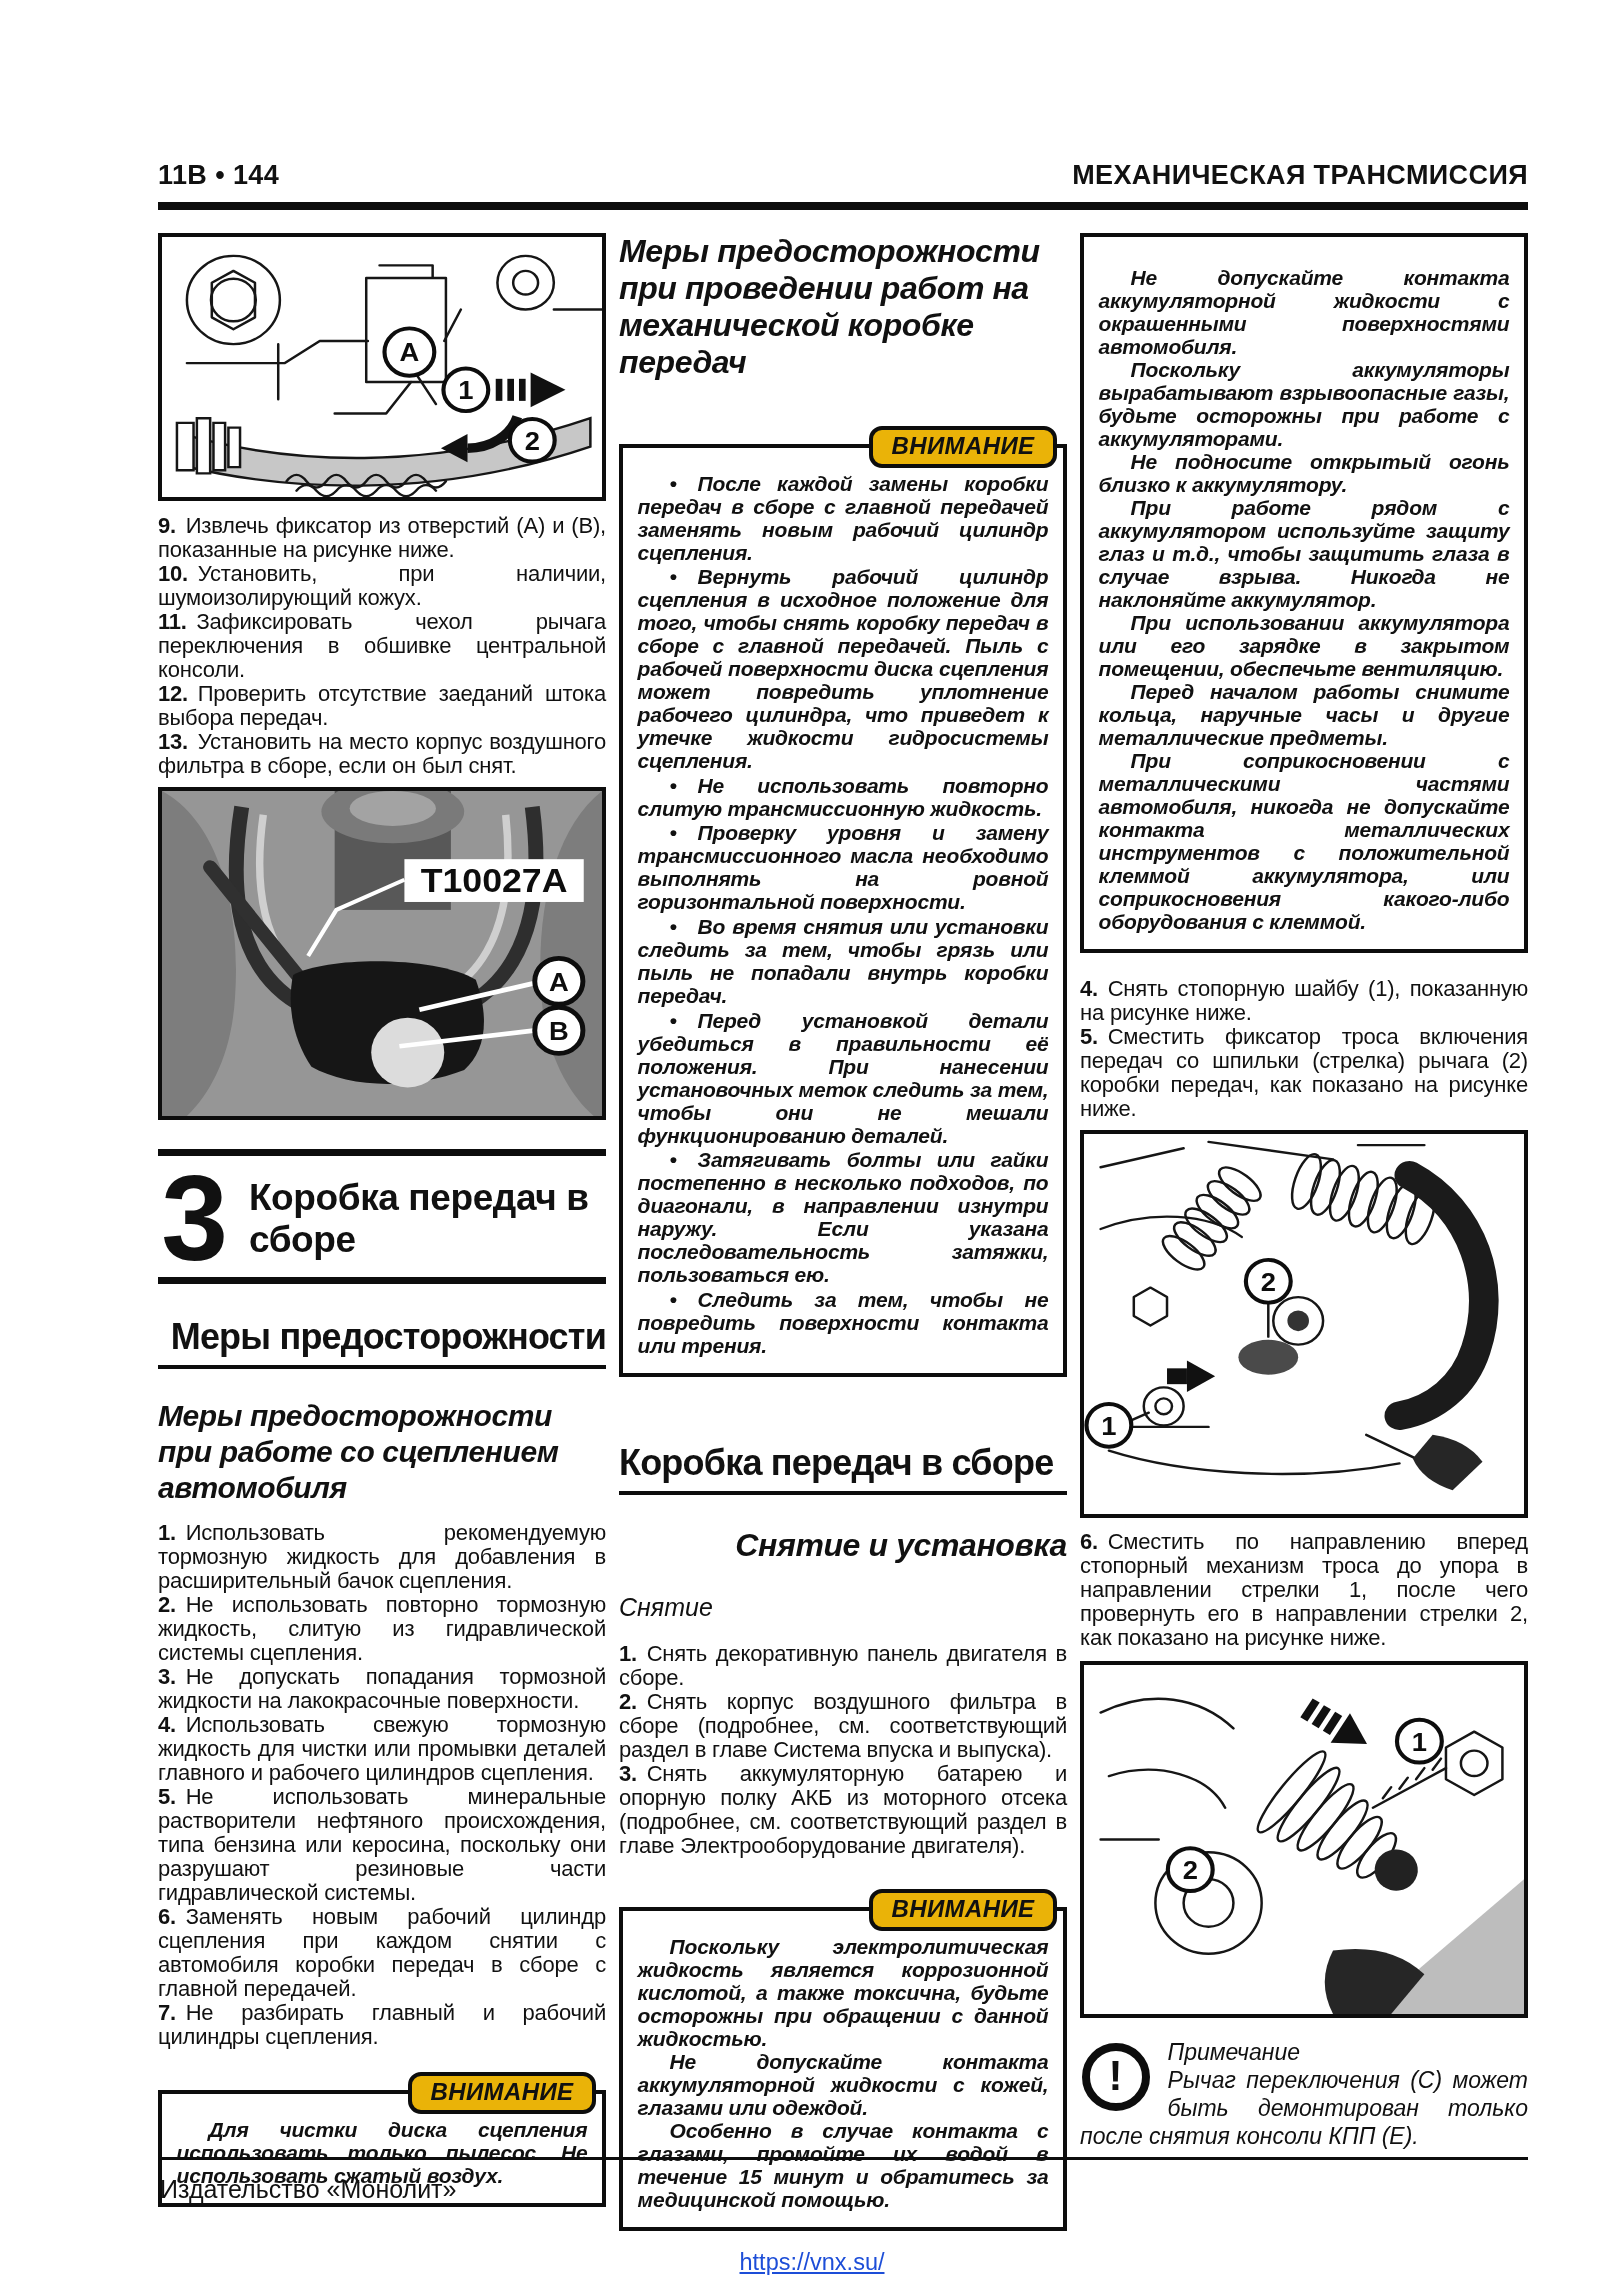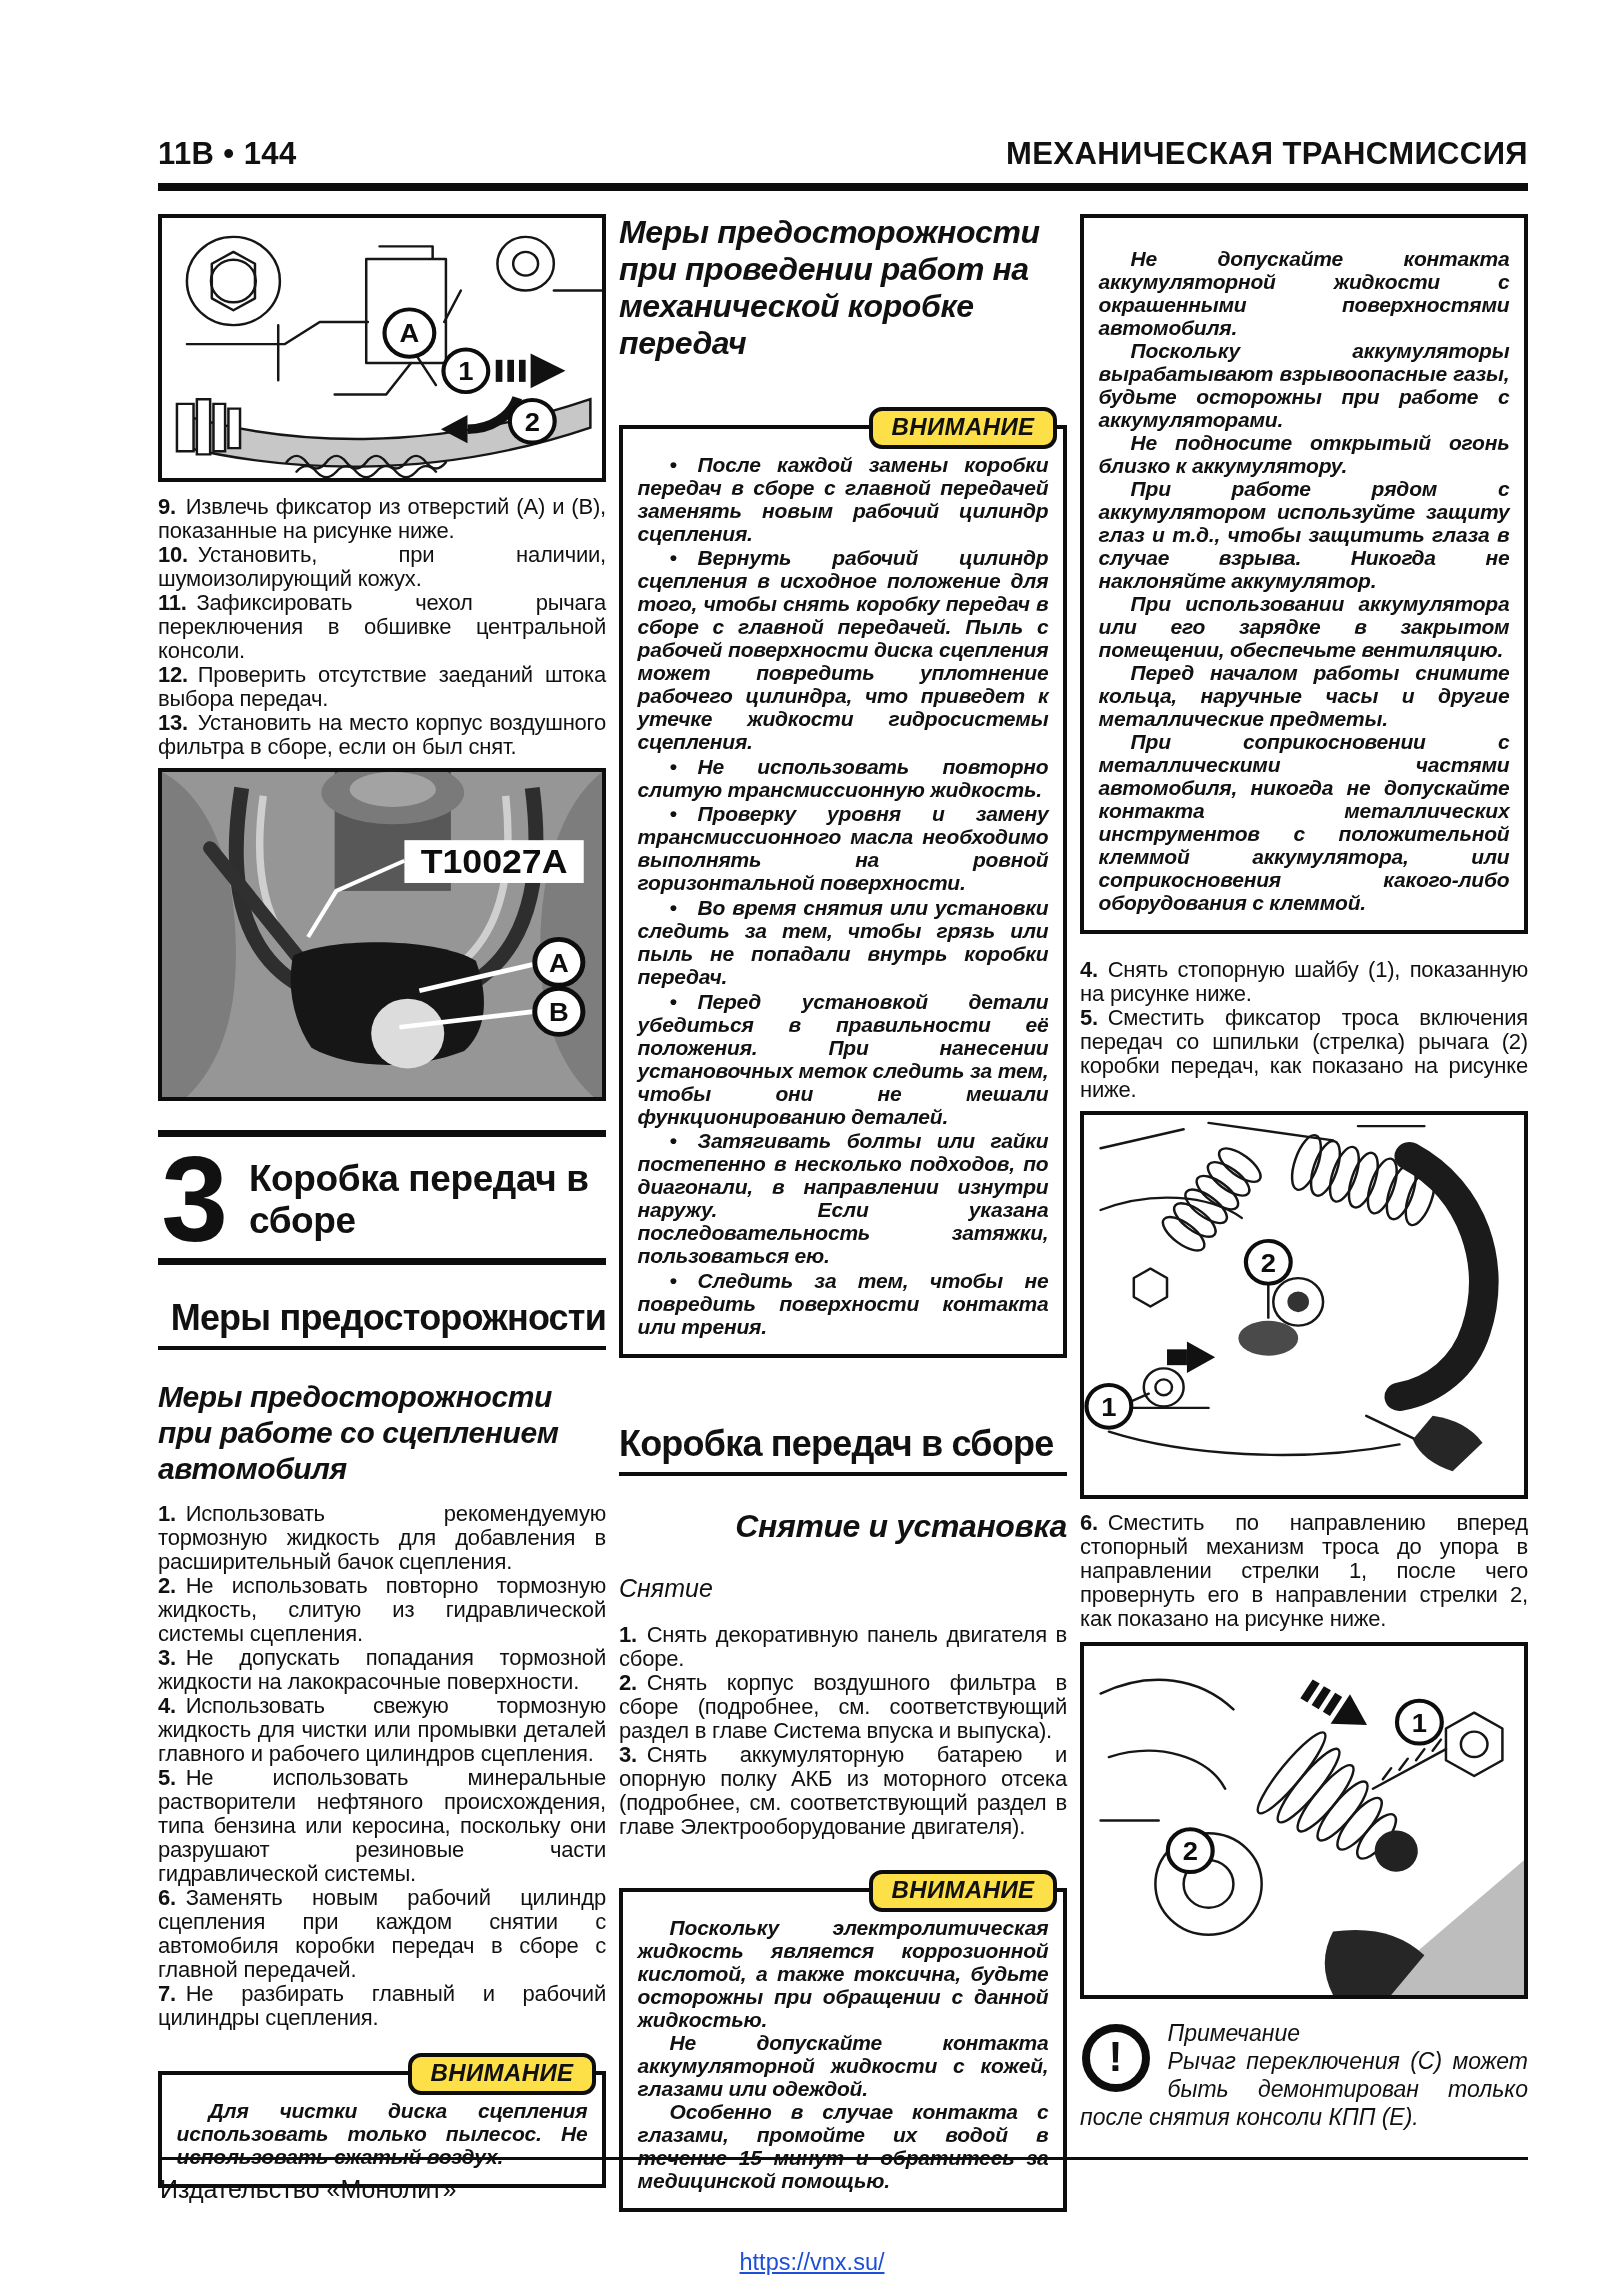--- a/index.html
+++ b/index.html
@@ -7,42 +7,42 @@
     width:1624px;height:2295px;background:#f3f3f1;
     font-family:"Liberation Sans","DejaVu Sans",sans-serif;
     color:#111;
   }
   .page{
     position:relative;width:1624px;height:2295px;background:#ffffff;
     box-sizing:border-box;padding:136px 96px 0 158px;overflow:hidden;
   }
   
   .hdr{display:flex;justify-content:space-between;align-items:baseline;}
-  .hdr .t{font-size:31px;font-weight:bold;letter-spacing:0.4px;}
+  .hdr .t{font-size:27px;font-weight:bold;letter-spacing:0.4px;margin-top:24px;}
   .hdr-rule{height:7.3px;background:#0d0d0d;margin-top:11.4px;}
   
   .cols{display:grid;grid-template-columns:1fr 1fr 1fr;column-gap:13px;margin-top:23px;}
   .col{min-width:0;}
   
   .fig{border:4.9px solid #0d0d0d;background:#fff;line-height:0;}
   .fig svg{width:100%;}
   .ln{stroke:#161616;stroke-width:3;fill:none;stroke-linejoin:round;stroke-linecap:round;}
   .co{fill:#fff;stroke:#0d0d0d;stroke-width:5;}
   .cod{fill:#fff;stroke:#0d0d0d;stroke-width:6;}
   .ct{font-family:"Liberation Sans",sans-serif;font-size:33px;font-weight:bold;fill:#0d0d0d;text-anchor:middle;}
   .lblT{font-family:"Liberation Sans",sans-serif;font-size:43px;font-weight:bold;fill:#0d0d0d;text-anchor:middle;}
   
   .step{font-size:22px;line-height:24px;text-align:justify;margin:0;letter-spacing:-0.2px;}
   .step b{padding-right:9.7px;}
   .steps{margin-top:13px;}
   .list{margin-top:14.6px;}
   
   .attn{position:relative;border:4px solid #0d0d0d;margin-top:41px;padding:24px 14.6px 16px 14.6px;}
   .attn-label{
-    position:absolute;top:-22px;right:6.5px;background:#fde047;border:4px solid #0d0d0d;border-radius:13px;
+    position:absolute;top:-22px;right:6.5px;background:#eab308;border:4px solid #0d0d0d;border-radius:13px;
     padding:2.4px 18px 4px;font-size:24px;font-weight:bold;font-style:italic;letter-spacing:0.4px;
   }
   .attn p{font-size:21px;line-height:23px;font-weight:bold;font-style:italic;text-align:justify;
     margin:0;text-indent:32px;letter-spacing:-0.2px;}
   .attn p.sp{margin-top:1.6px;}
   .b-item::before{content:"•";display:inline-block;width:28px;text-indent:0;}
   
   .ital-head{font-size:32px;line-height:37px;font-weight:bold;font-style:italic;margin:0;letter-spacing:-0.4px;}
   .rule-head{font-size:36px;line-height:41px;font-weight:bold;border-bottom:4px solid #0d0d0d;
     padding-bottom:8px;margin:0;letter-spacing:-0.8px;}

